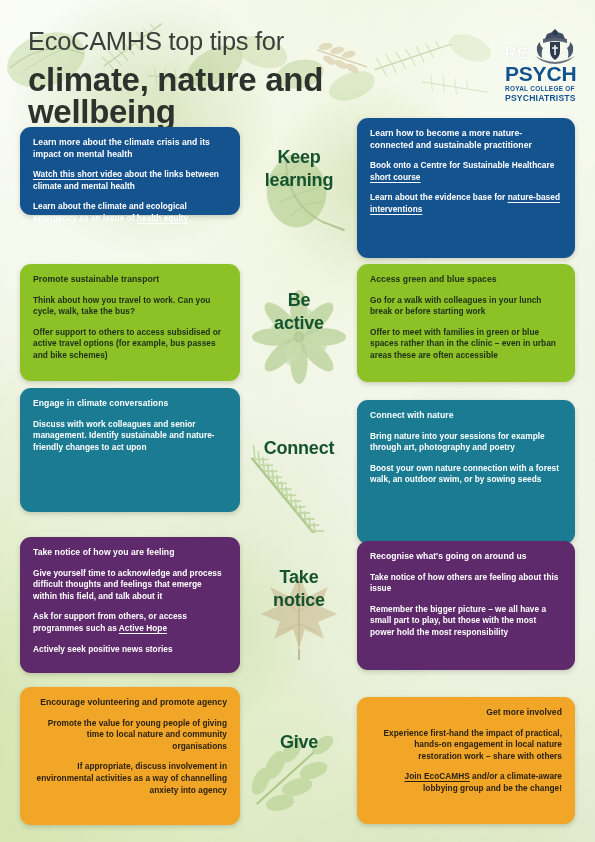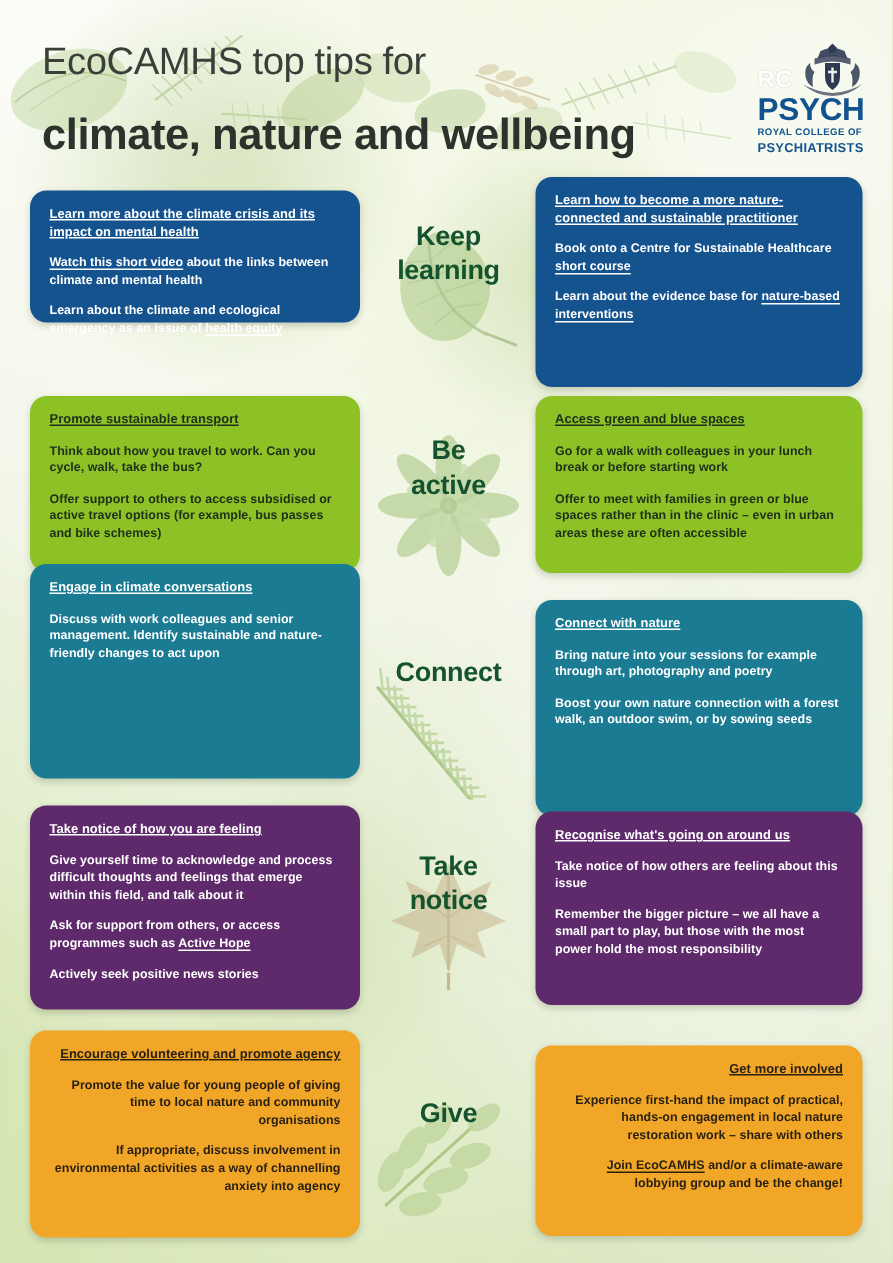--- a/index.html
+++ b/index.html
@@ -32,41 +32,41 @@
       radial-gradient(circle at 78% 56%, rgba(168,196,120,.25) 0 3%, rgba(168,196,120,0) 15%),
       radial-gradient(circle at 34% 74%, rgba(168,196,120,.22) 0 3%, rgba(168,196,120,0) 15%);
   }
 
   
   #header{position:absolute;left:0;top:0;width:595px;height:118px;z-index:2;}
   #header-art{position:absolute;left:0;top:8px;width:520px;height:104px;opacity:.75;}
   #title{position:absolute;left:28px;top:26px;width:420px;z-index:3;
     color:#333a33;letter-spacing:-.3px;}
   #title .t1{display:block;font-size:25.5px;font-weight:400;line-height:31px;color:#3a3f39;}
-  #title .t2{display:block;font-size:29px;font-weight:700;line-height:32px;color:#2d322c;margin-top:17px;}
+  #title .t2{display:block;font-size:33px;font-weight:700;line-height:32px;color:#2d322c;margin-top:7px;}
 
   #logo{position:absolute;left:505px;top:30px;width:74px;height:76px;z-index:4;text-align:left;}
   #logo .crest{position:absolute;left:28px;top:-2px;width:44px;height:36px;}
   #logo .rc{position:absolute;left:0;top:16px;font-size:16px;font-weight:700;color:#fff;
     letter-spacing:.2px;line-height:16px;text-shadow:0 0 1px rgba(0,0,0,.25);}
   #logo .psych{position:absolute;left:0;top:33px;font-size:21px;font-weight:700;color:#12538f;
     letter-spacing:-.2px;line-height:21px;}
   #logo .sub1{position:absolute;left:0;top:55px;font-size:6.4px;font-weight:700;color:#12538f;letter-spacing:.3px;}
   #logo .sub2{position:absolute;left:0;top:63px;font-size:8.6px;font-weight:700;color:#12538f;letter-spacing:.2px;}
 
   
   #grid{position:absolute;left:0;top:0;width:595px;height:842px;z-index:2;}
 
   .card{position:absolute;border-radius:11px;
     box-shadow:0 2px 5px rgba(60,70,40,.22);
     padding:10px 13px 11px 13px;box-sizing:border-box;}
   .card.left{left:20px;width:220px;}
   .card.right{left:357px;width:218px;}
 
-  .card h3{margin:0 0 9px 0;font-size:8.6px;font-weight:700;line-height:11.6px;letter-spacing:.05px;text-decoration:underline;}
+  .card h3{margin:0 0 9px 0;font-size:8.6px;font-weight:700;line-height:11.6px;letter-spacing:.05px;}
   .card p{margin:0 0 9px 0;font-size:8.3px;font-weight:700;line-height:11.6px;letter-spacing:.02px;}
   .card p:last-child{margin-bottom:0;}
   .card a{color:inherit;text-decoration:underline;text-underline-offset:1.6px;}
 
   .c-blue   {background:#15538f;color:#ffffff;}
   .c-green  {background:#8cc225;color:#20311a;}
   .c-teal   {background:#1a7b93;color:#ffffff;}
   .c-purple {background:#5f2a6b;color:#ffffff;}
   .c-orange {background:#f2a627;color:#2a2113;text-align:right;}
 
@@ -253,21 +253,21 @@
           <ellipse cx="0" cy="-26" rx="9" ry="23" fill="#8fb45f" opacity=".8" transform="rotate(315)"></ellipse>
       <ellipse cx="0" cy="-16" rx="6" ry="15" fill="#a6c77f" opacity=".75" transform="rotate(22)"></ellipse>
           <ellipse cx="0" cy="-16" rx="6" ry="15" fill="#a6c77f" opacity=".75" transform="rotate(112)"></ellipse>
           <ellipse cx="0" cy="-16" rx="6" ry="15" fill="#a6c77f" opacity=".75" transform="rotate(202)"></ellipse>
           <ellipse cx="0" cy="-16" rx="6" ry="15" fill="#a6c77f" opacity=".75" transform="rotate(292)"></ellipse>
       <circle cx="0" cy="0" r="6" fill="#7ea44f" opacity=".8"></circle>
     </g>
       </svg>
       <div class="plabel">Be<br>active</div>
     </div>
-    <div class="card left c-teal" style="top: 376px; height: 143px;">
+    <div class="card left c-teal" style="top: 388px; height: 124px;">
       <h3>Engage in climate conversations</h3>
       <p>Discuss with work colleagues and senior management. Identify sustainable and nature-friendly changes to act upon</p>
     </div>
     <div class="card right c-teal" style="top: 400px; height: 144px;">
       <h3>Connect with nature</h3>
       <p>Bring nature into your sessions for example through art, photography and poetry</p>
       <p>Boost your own nature connection with a forest walk, an outdoor swim, or by sowing seeds</p>
     </div>
     <div class="pillar" style="top: 437px; height: 96px;">
       <svg viewBox="0 0 112 100" class="leaf">

